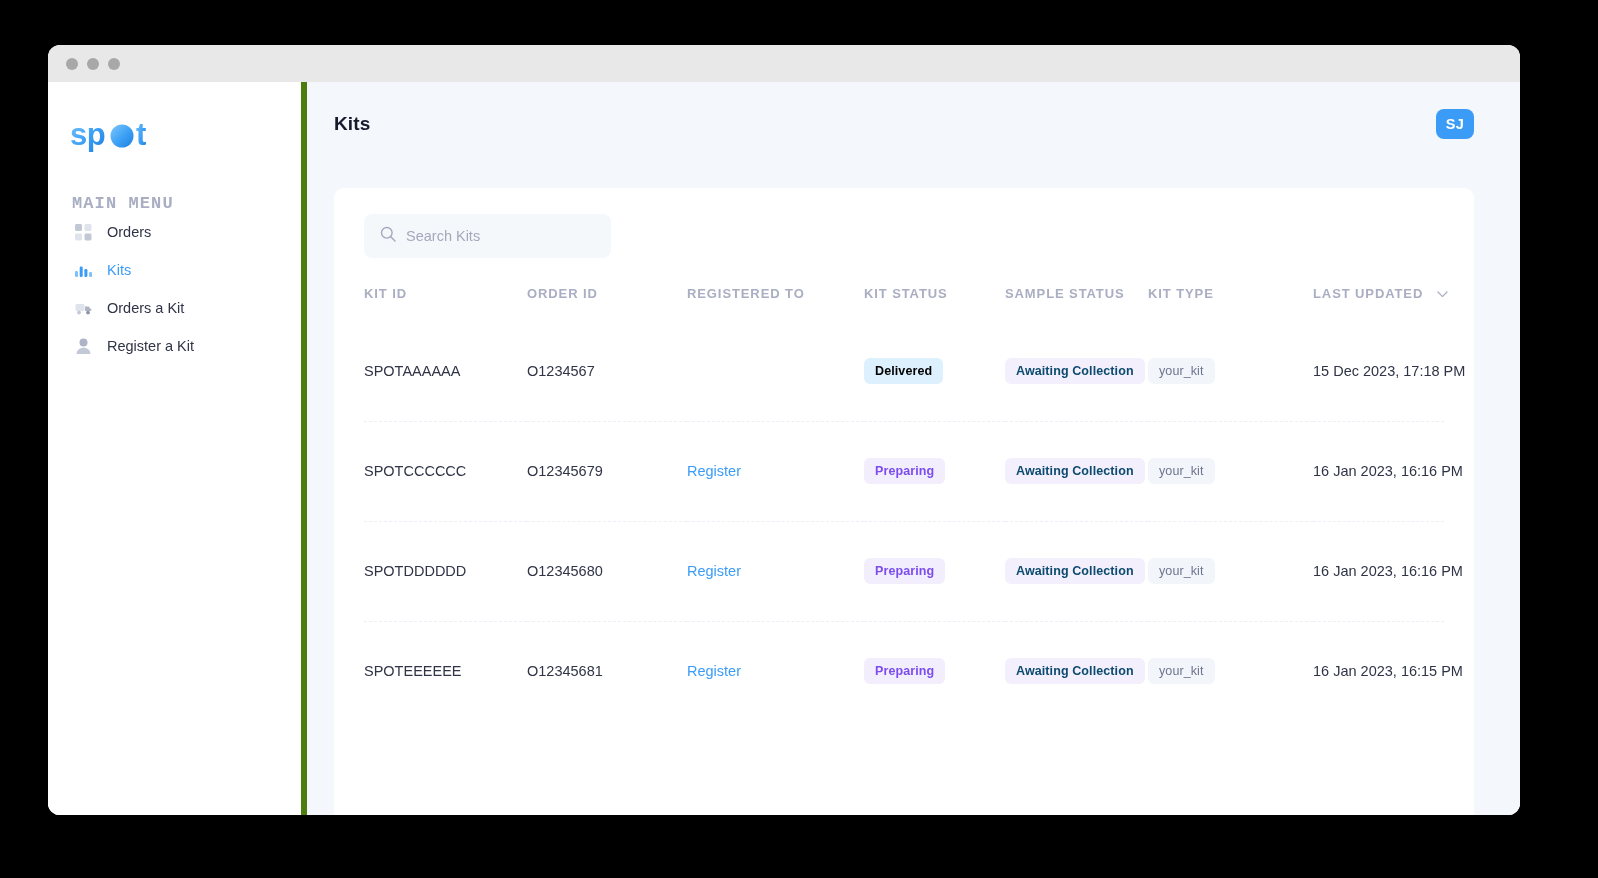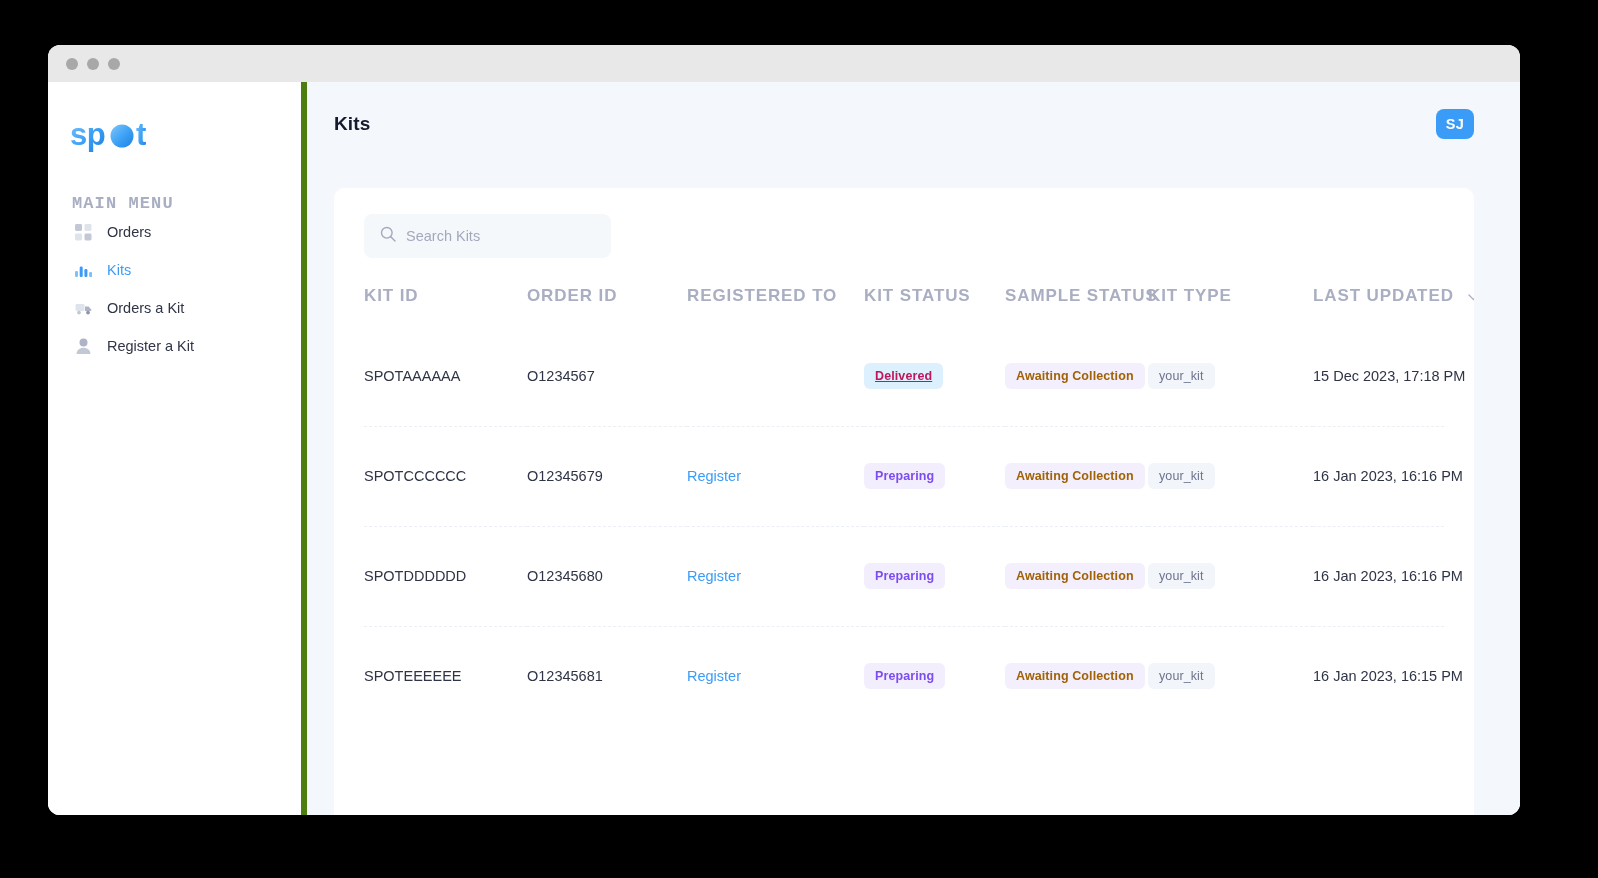--- a/index.html
+++ b/index.html
@@ -161,21 +161,21 @@
   .search-box input::placeholder { color: #a3a8bd; }
 
   
   table.kits {
     width: 100%;
     border-collapse: collapse;
     table-layout: fixed;
   }
   table.kits th {
     text-align: left;
-    font-size: 17px;
+    font-size: 13px;
     letter-spacing: 0.9px;
     font-weight: 700;
     color: #a9aec2;
     padding-bottom: 20px;
     white-space: nowrap;
   }
   table.kits th .sortable {
     display: inline-flex;
     align-items: center;
     gap: 14px;
@@ -219,23 +219,23 @@
 
   .badge {
     display: inline-block;
     padding: 6px 11px;
     border-radius: 6px;
     font-size: 12.5px;
     font-weight: 700;
     letter-spacing: 0.1px;
     white-space: nowrap;
   }
-  .badge-delivered  { background: #ddf0fd; color: #be185d; text-decoration: underline; }
+  .badge-delivered  { background: #ddf0fd; color: #000000; }
   .badge-preparing  { background: #f2eefe; color: #7c4dee; }
-  .badge-awaiting   { background: #f3effd; color: #a16207; }
+  .badge-awaiting   { background: #f3effd; color: #0c4a6e; }
   .badge-kittype    { background: #f2f5f9; color: #6d7490; font-weight: 500; }
 </style>
 </head>
 <body>
 
 <div class="window">
 
   <div class="titlebar">
     <span class="dot"></span>
     <span class="dot"></span>

